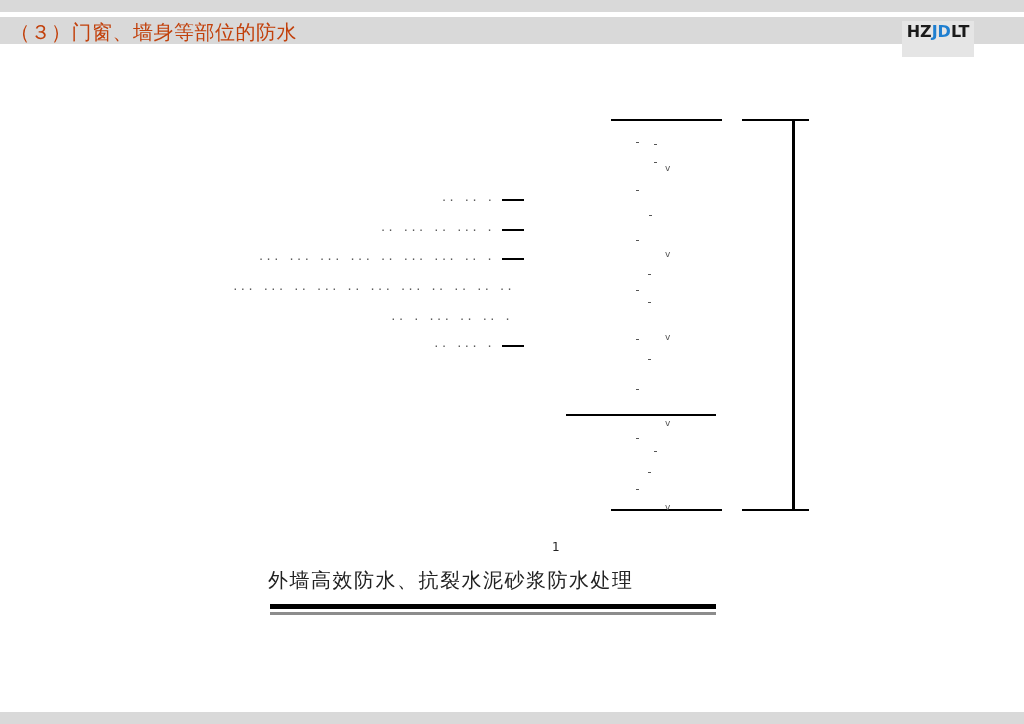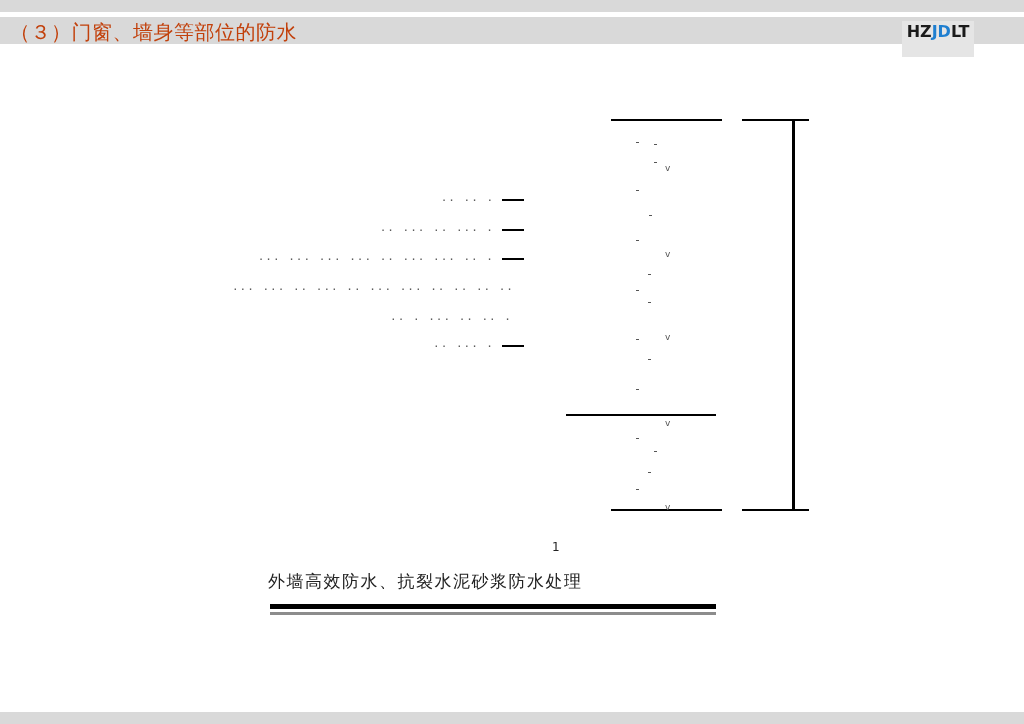--- a/index.html
+++ b/index.html
@@ -51,21 +51,21 @@
       letter-spacing: 1px; white-space: nowrap; opacity: 0.8;
     }
     .leader { width: 22px; height: 2px; background: #000; }
 
     .caption-mark {
       position: absolute; left: 552px; top: 540px; font-size: 12px; color: #222;
       font-family: "DejaVu Sans", sans-serif;
     }
     .caption {
       position: absolute; left: 268px; top: 565px; width: 448px;
-      font-family: Liberation Sans, sans-serif; font-size: 17px; line-height: 34px;
+      font-family: Liberation Mono, monospace; font-size: 20px; line-height: 34px;
       color: #222; letter-spacing: 1.5px; white-space: nowrap;
     }
     .rule-thick { position: absolute; left: 270px; top: 604px; width: 446px; height: 5px; background: #000; }
     .rule-thin { position: absolute; left: 270px; top: 612px; width: 446px; height: 3px; background: #8c8c8c; }
   </style>
 </head>
 <body>
 
 <div class="top-bar"></div>
 <div class="title-bar"></div>

